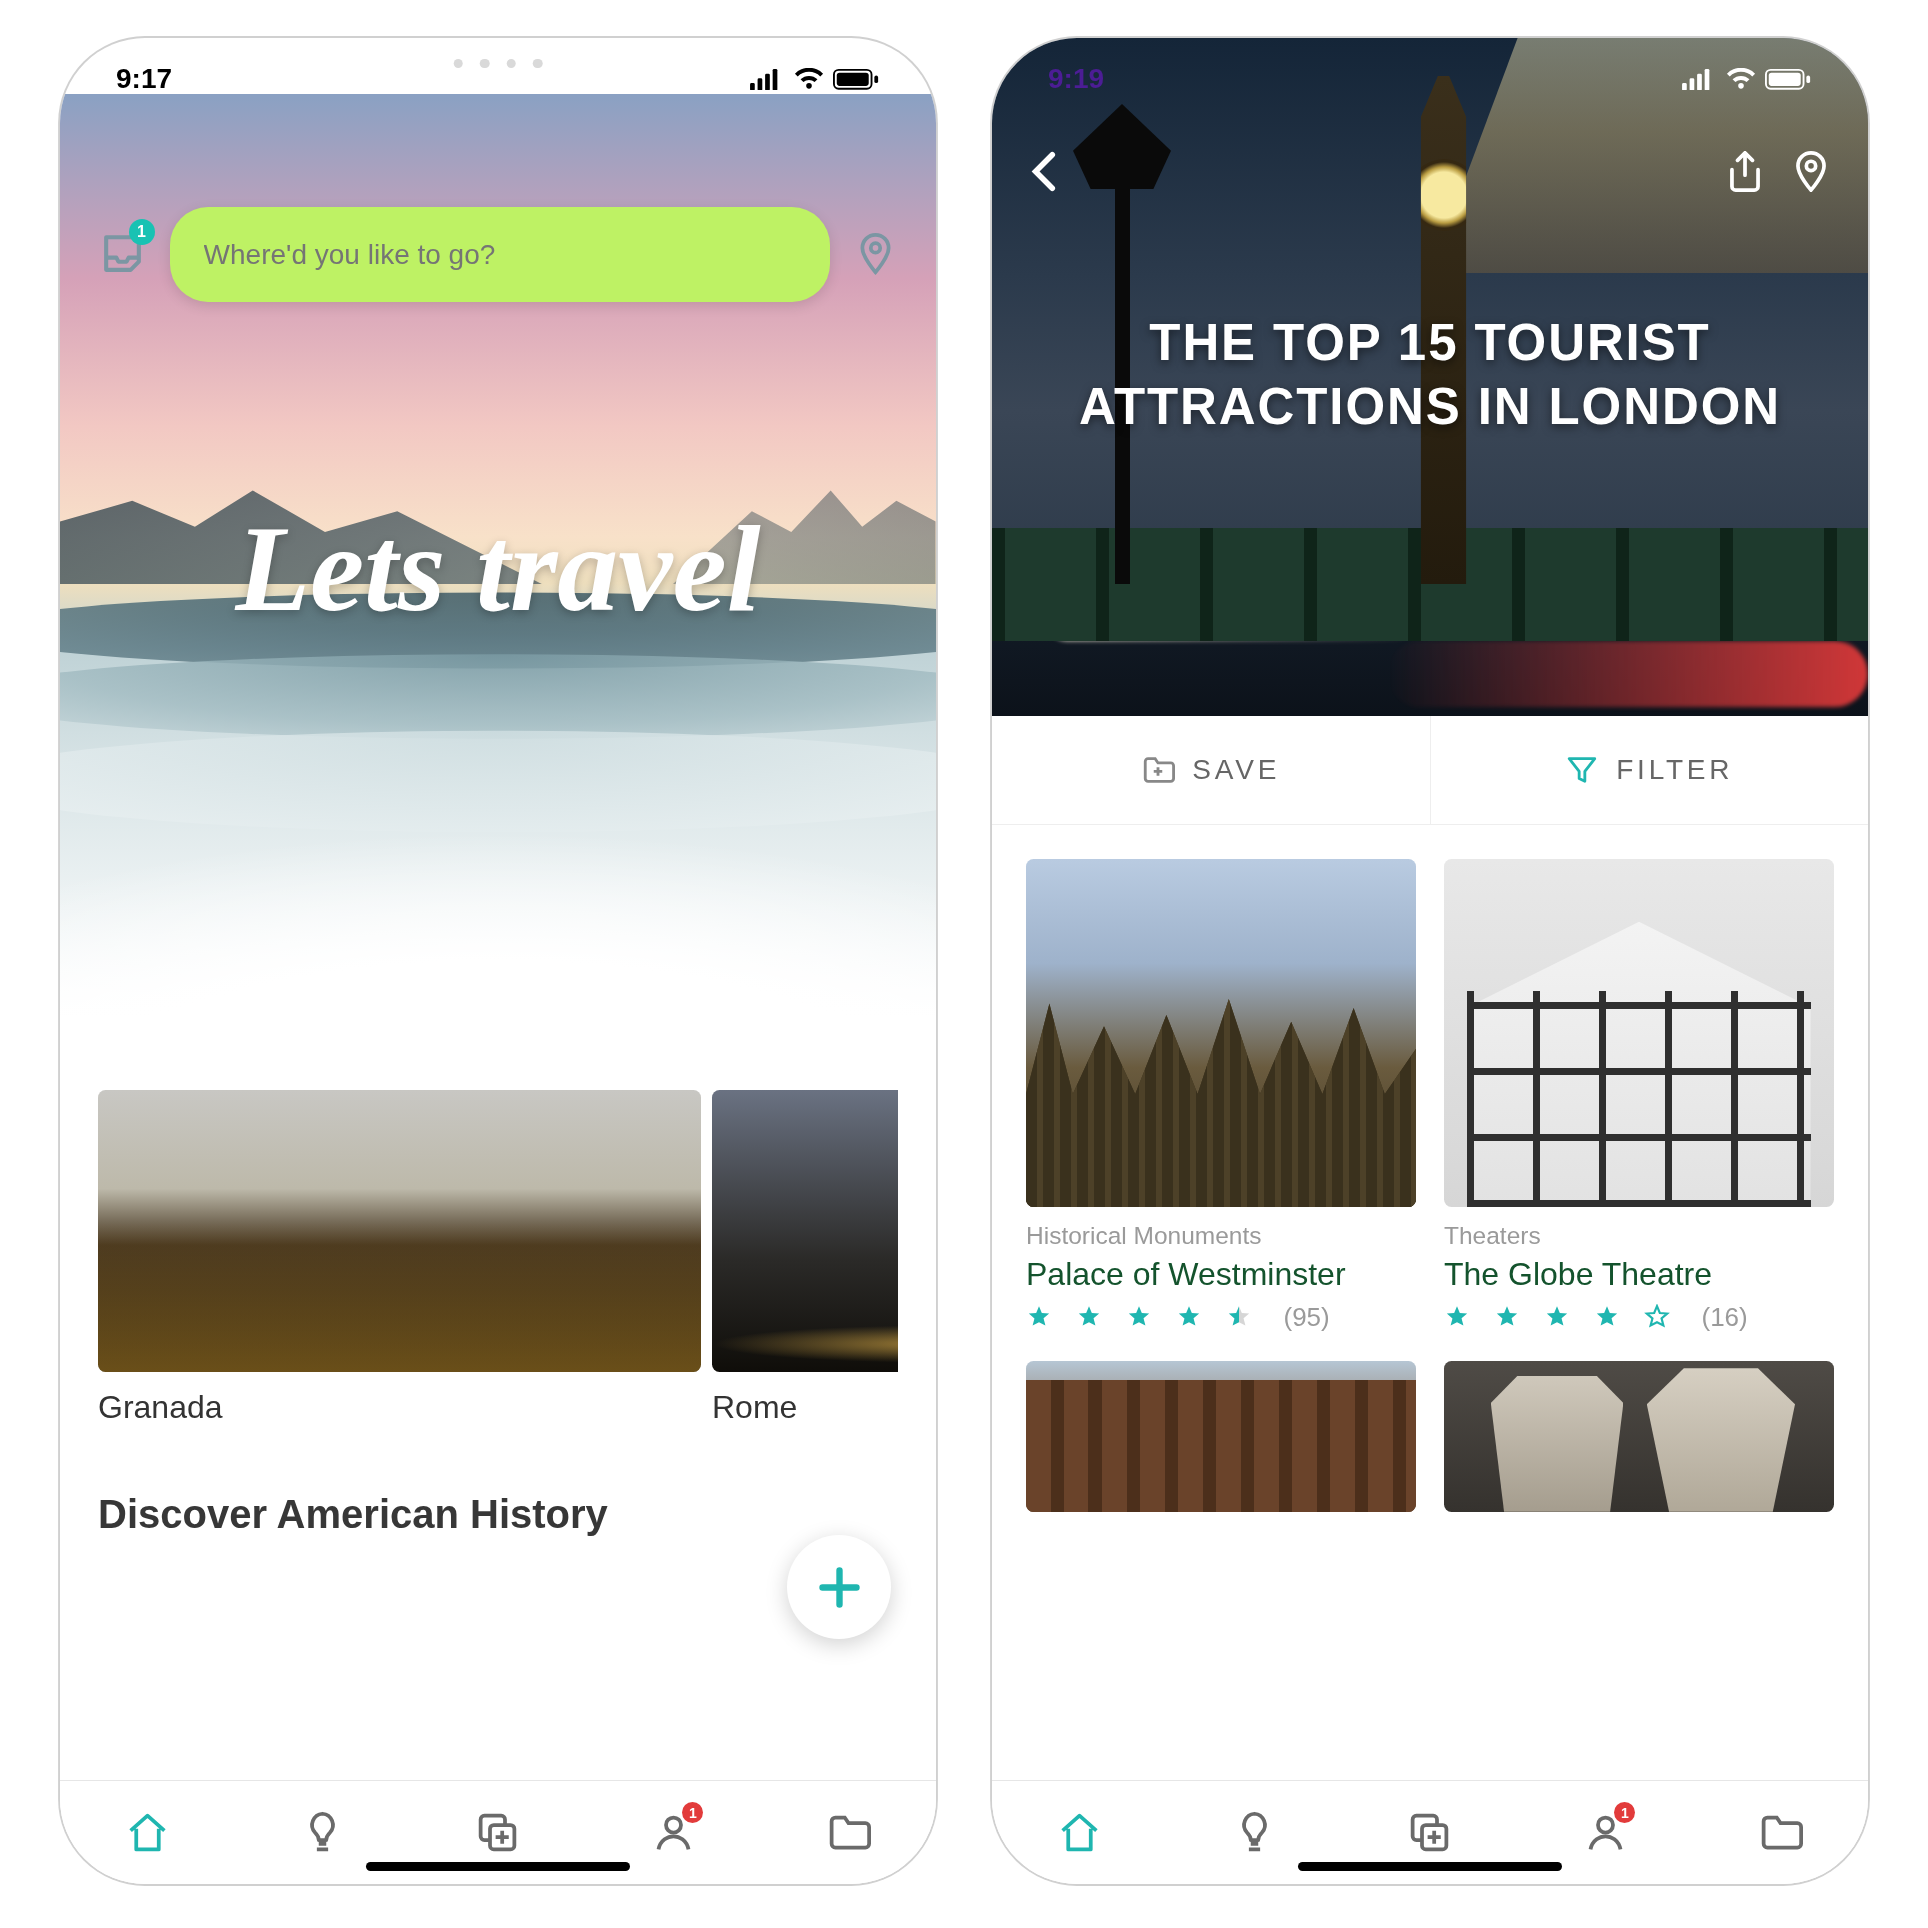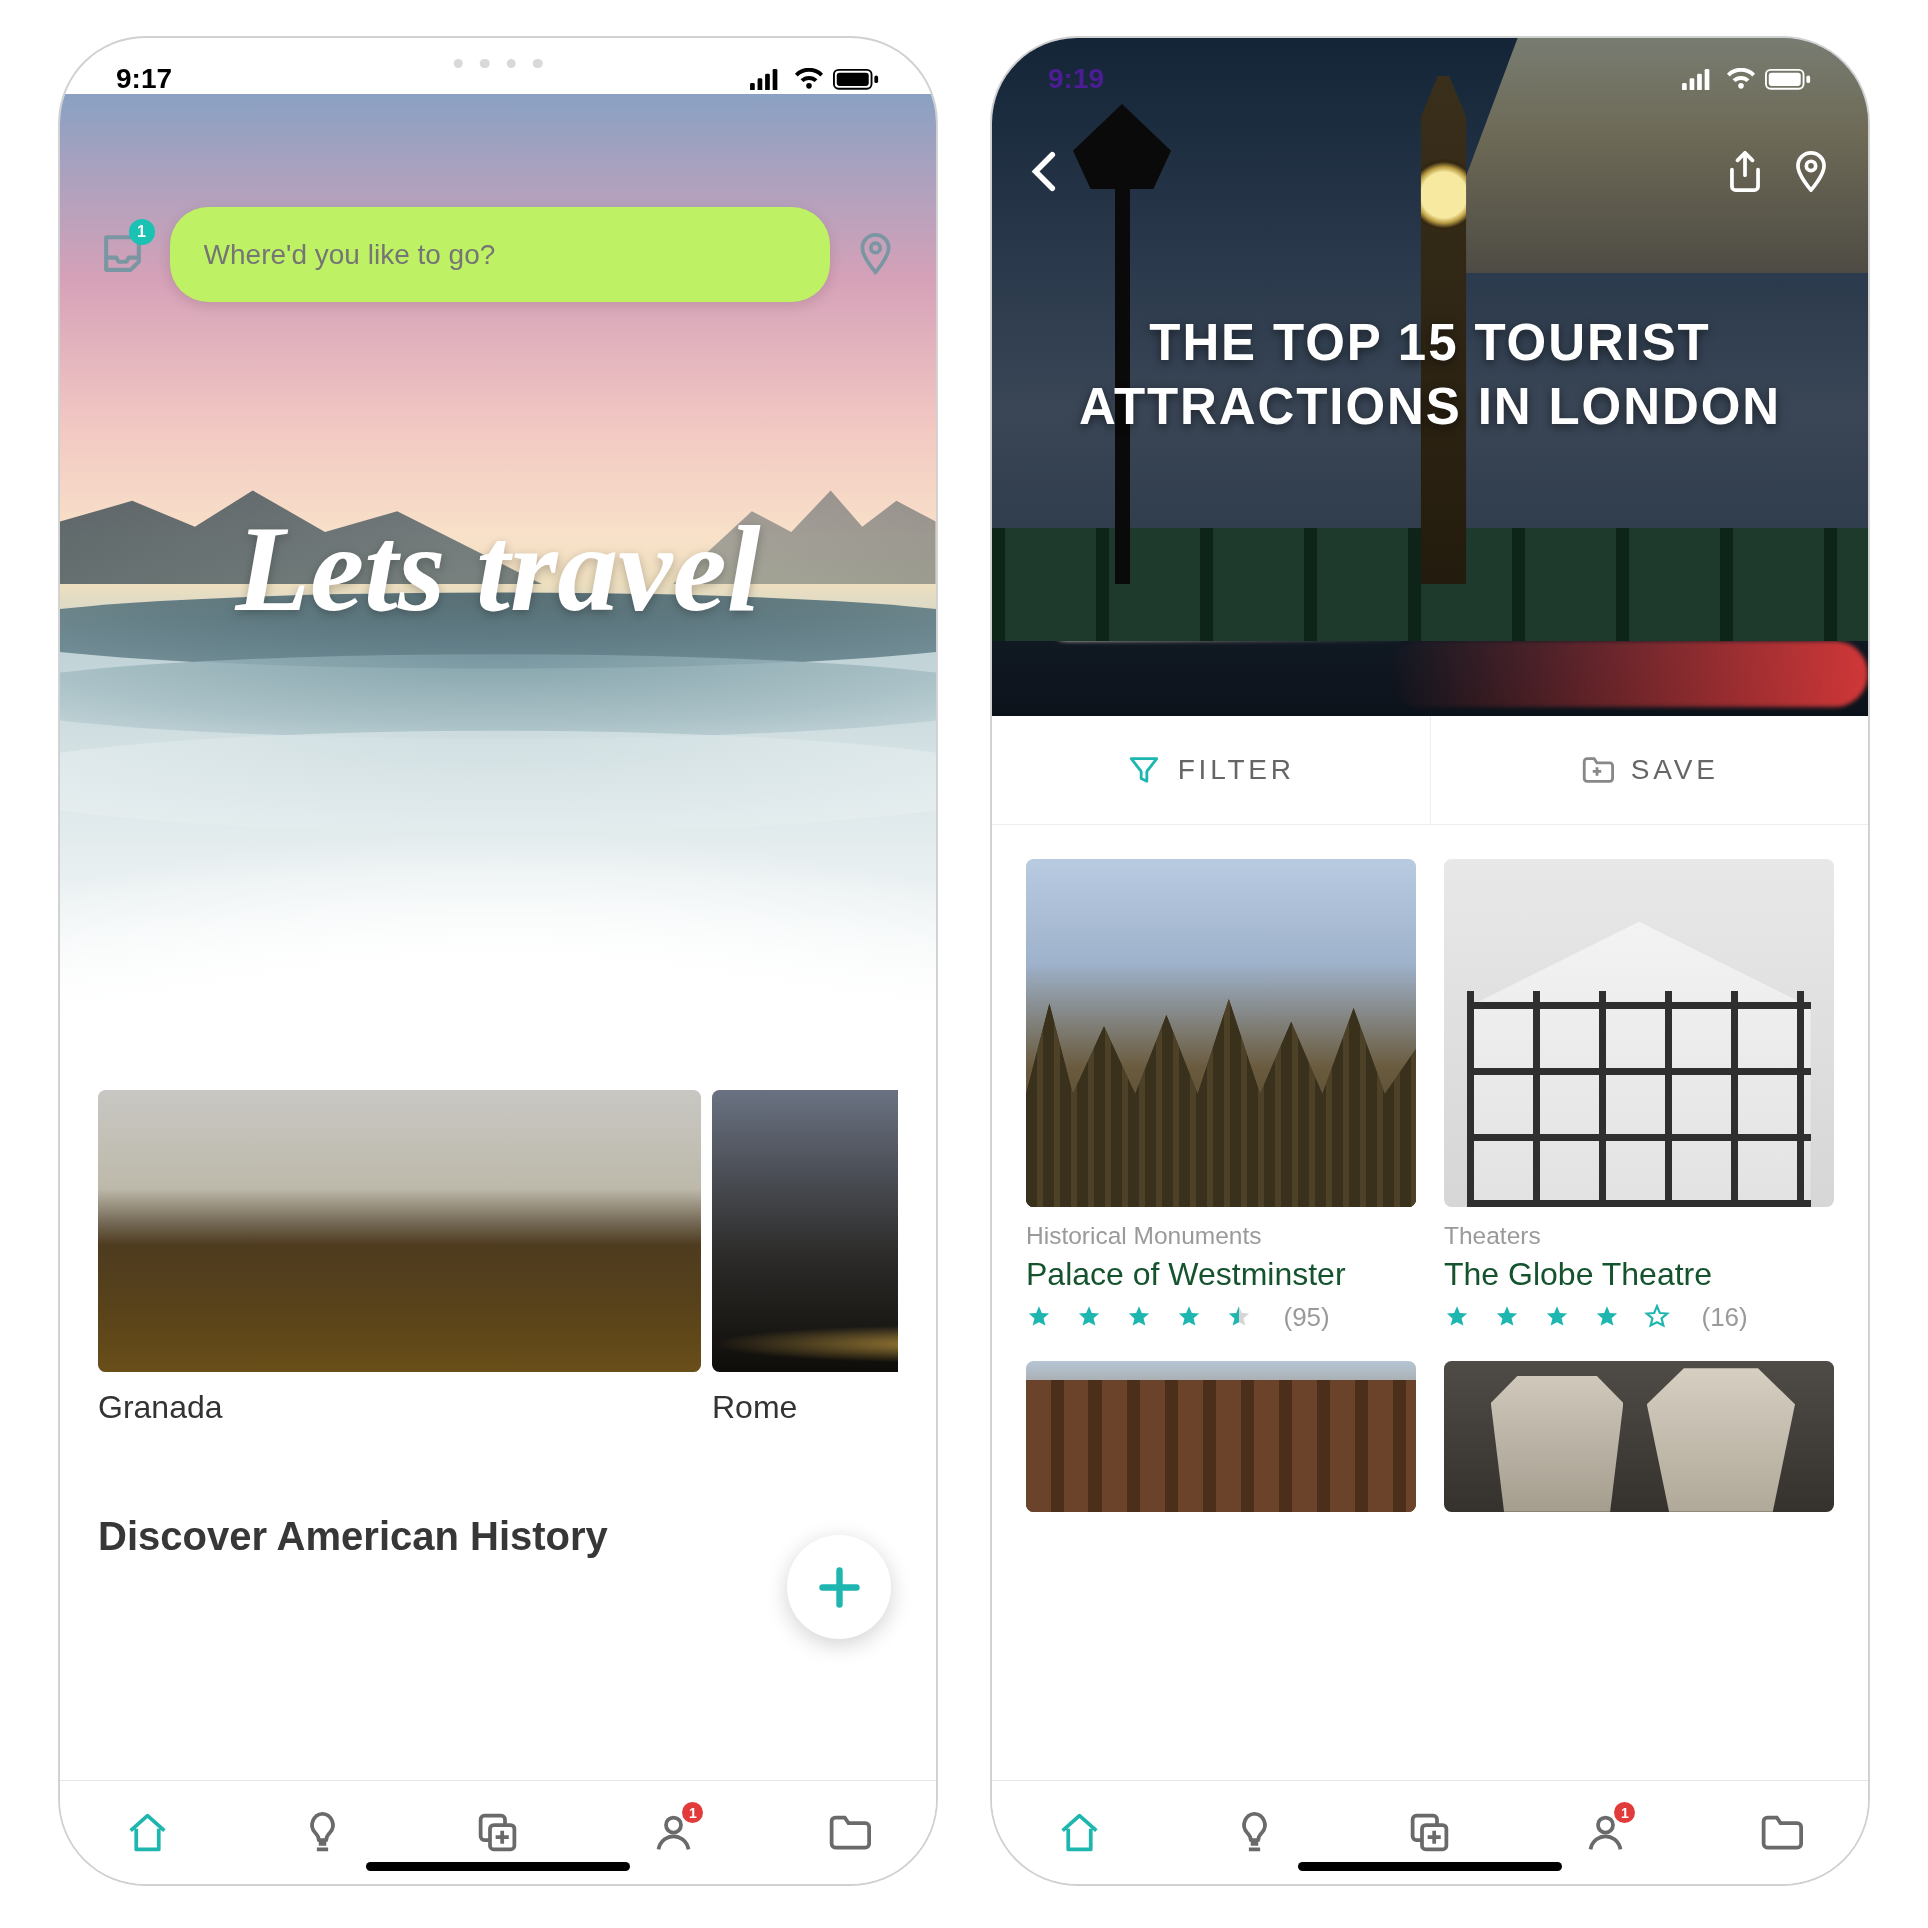--- a/index.html
+++ b/index.html
@@ -50,21 +50,21 @@
   .trip-img{height:282px;border-radius:7.5px;background:#333;position:relative;overflow:hidden;}
   .trip-img.granada{background:linear-gradient(to bottom,#c8c7c3 0%,#bdb9aa 35%,#44341e 55%,#1a1306 100%);}
   .trip-img.granada::before{content:"";position:absolute;inset:auto 0 0 0;height:151px;background:linear-gradient(to top,rgba(255,190,60,.35),transparent);}
   .castle{position:absolute;bottom:38px;left:6%;right:6%;height:132px;display:flex;align-items:flex-end;}
   .castle span{flex:1;background:linear-gradient(#4a3b20,#2a1f0e);margin-right:3.8px;}
   .castle span:nth-child(odd){transform:scaleY(1.4);}
   .trip-img.rome{background:linear-gradient(to bottom,#6a7282 0%,#2b2a28 60%,#0f0d09 100%);position:relative;}
   .trip-img.rome::after{content:"";position:absolute;right:19px;bottom:0;width:169px;height:245px;background:repeating-linear-gradient(90deg,#0a0a0a 0 7.5px,transparent 7.5px 15px),repeating-linear-gradient(0deg,#0b0b0b 0 7.5px,transparent 7.5px 15px);clip-path:polygon(0 100%,0 60%,50% 0,100% 60%,100% 100%);opacity:.9;}
   .trip-img.rome::before{content:"";position:absolute;left:0;right:0;bottom:9.4px;height:38px;background:radial-gradient(ellipse at 60% 50%,rgba(255,200,80,.6),transparent 70%);}
   .trip-name{margin-top:17px;font-size:32px;color:#333;}
-  .next-section-title{margin-top:88px;font-size:40px;font-weight:700;color:#222;filter:blur(0.5px);opacity:.9;}
+  .next-section-title{margin-top:66px;font-size:40px;font-weight:700;color:#222;filter:blur(0.5px);opacity:.9;}
   .fab{position:absolute;right:45px;bottom:141px;width:104px;height:104px;border-radius:50%;background:#fff;box-shadow:0 5.6px 22.6px rgba(0,0,0,.18);display:flex;align-items:center;justify-content:center;}
 
   
   .p2-body{flex:1;display:flex;flex-direction:column;overflow:hidden;}
   .p2-hero{position:relative;height:678px;background:linear-gradient(to bottom,#142538 0%,#2b3a4c 35%,#3a4656 55%,#22303f 100%);overflow:hidden;}
   .p2-hero .sky-stripe{position:absolute;right:0;top:0;width:50%;height:235px;background:linear-gradient(to bottom,#c9c4a0 0%,#b09c6a 40%,#6b5a3e 100%);clip-path:polygon(0 100%,20% 0,100% 0,100% 100%);opacity:.55;}
   .bigben{position:absolute;left:395px;top:38px;width:113px;height:508px;background:linear-gradient(#3a2f1b,#231b0d);clip-path:polygon(45% 0,55% 0,70% 8%,70% 100%,30% 100%,30% 8%);}
   .bigben::after{content:"";position:absolute;top:83px;left:21px;width:72px;height:72px;border-radius:50%;background:radial-gradient(circle,#f7e9a0 45%,#b99c42 55%,#352812 65%);}
   .lamp{position:absolute;left:36px;top:38px;width:188px;height:508px;}
   .lamp .pole{position:absolute;left:87px;top:94px;width:15px;height:414px;background:#0a0a0a;}
@@ -289,30 +289,30 @@
 
       <div class="p2-title">
         <span>THE TOP 15 TOURIST</span><br>
         <span>ATTRACTIONS IN LONDON</span>
       </div>
     </div>
 
     <div class="p2-actions">
       <div class="act">
         <svg width="34" height="34" viewBox="0 0 24 24">
-            <path d="M3 4h18l-7 9v7l-4-2v-5z" fill="none" stroke="#1fb6b0" stroke-width="2" stroke-linejoin="round"></path>
-          </svg>
-        <span>FILTER</span>
-      </div>
-      <div class="act">
-        <svg width="34" height="34" viewBox="0 0 24 24">
             <path d="M3 6a2 2 0 012-2h5l2 3h9a2 2 0 012 2v9a2 2 0 01-2 2H5a2 2 0 01-2-2z" fill="none" stroke="#888" stroke-width="2"></path>
             <path d="M12 10v6M9 13h6" stroke="#888" stroke-width="2"></path>
           </svg>
         <span>SAVE</span>
+      </div>
+      <div class="act">
+        <svg width="34" height="34" viewBox="0 0 24 24">
+            <path d="M3 4h18l-7 9v7l-4-2v-5z" fill="none" stroke="#1fb6b0" stroke-width="2" stroke-linejoin="round"></path>
+          </svg>
+        <span>FILTER</span>
       </div>
     </div>
 
     <div class="grid">
       <div>
         <div class="poi-img westminster"></div>
         <div class="poi-cat">Historical Monuments</div>
         <div class="poi-name">Palace of Westminster</div>
         <div class="stars">
           <svg width="26" height="26" viewBox="0 0 24 24">

